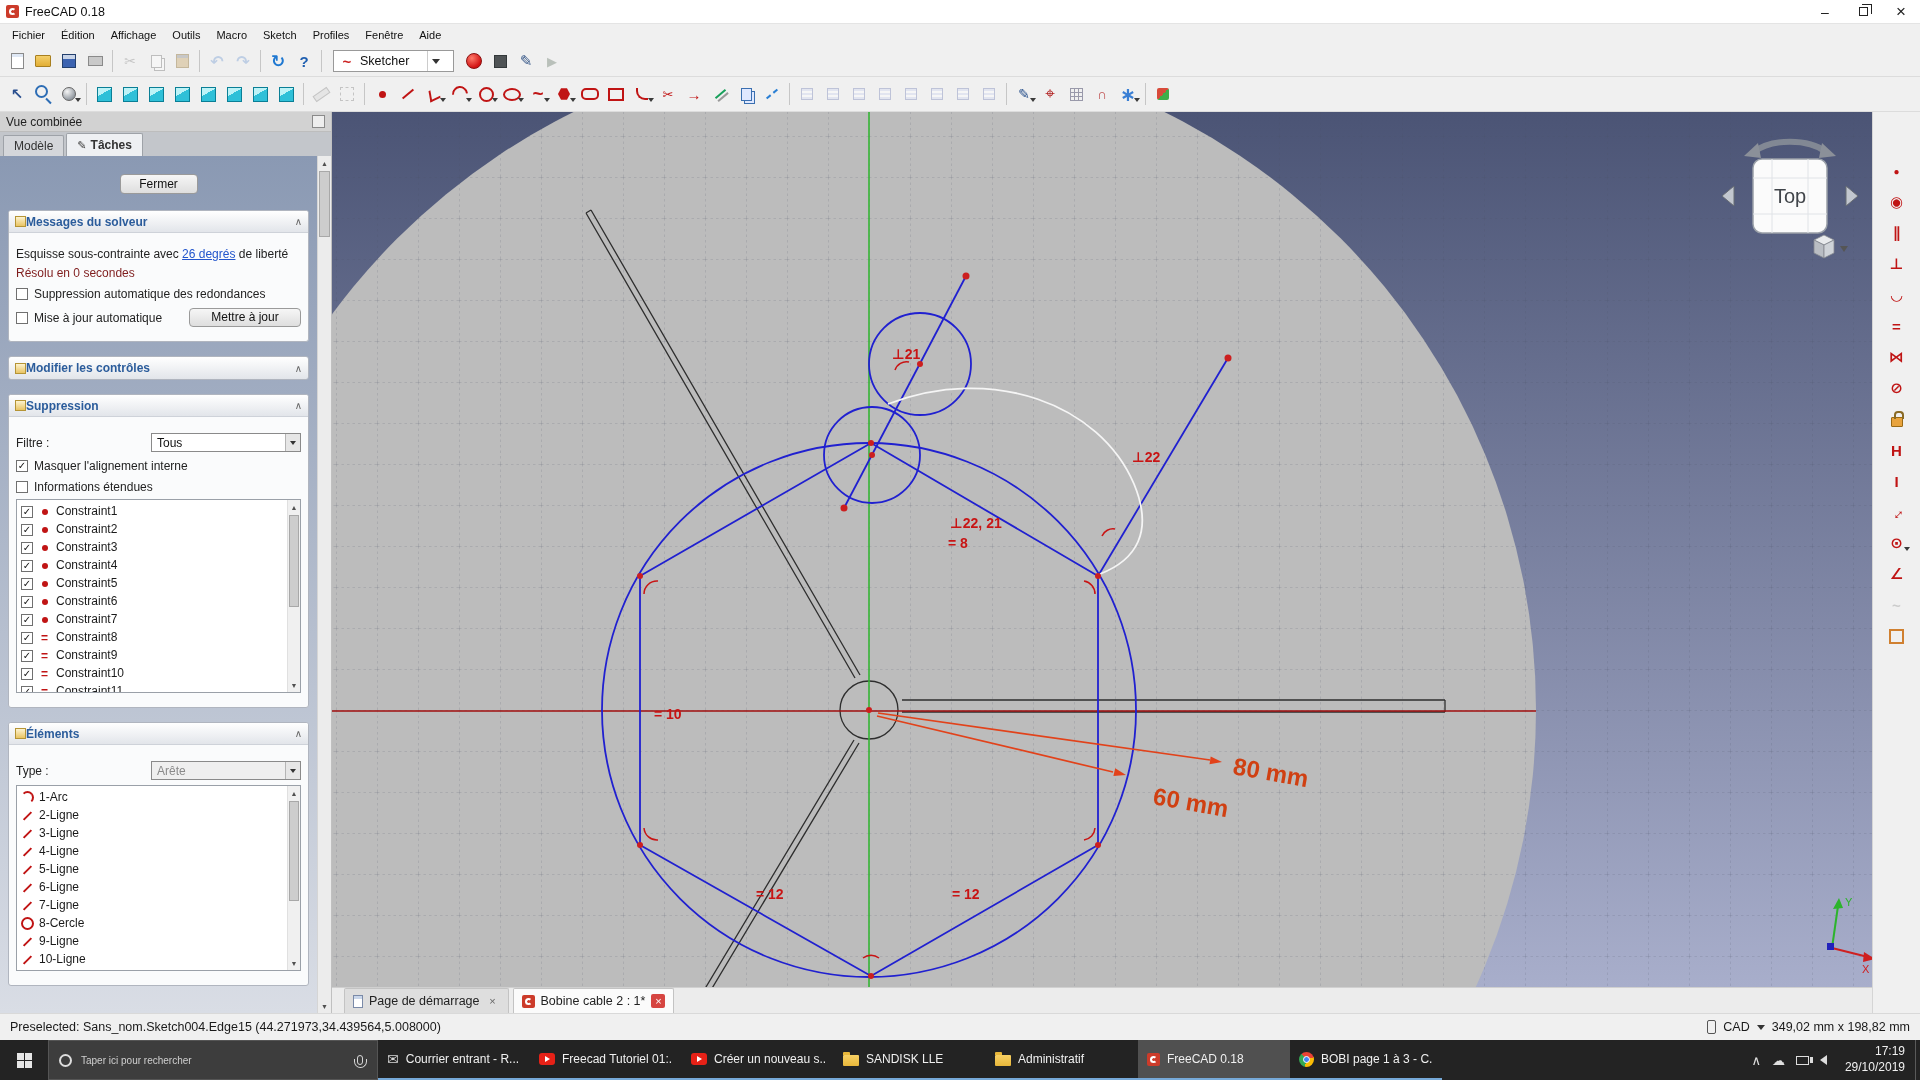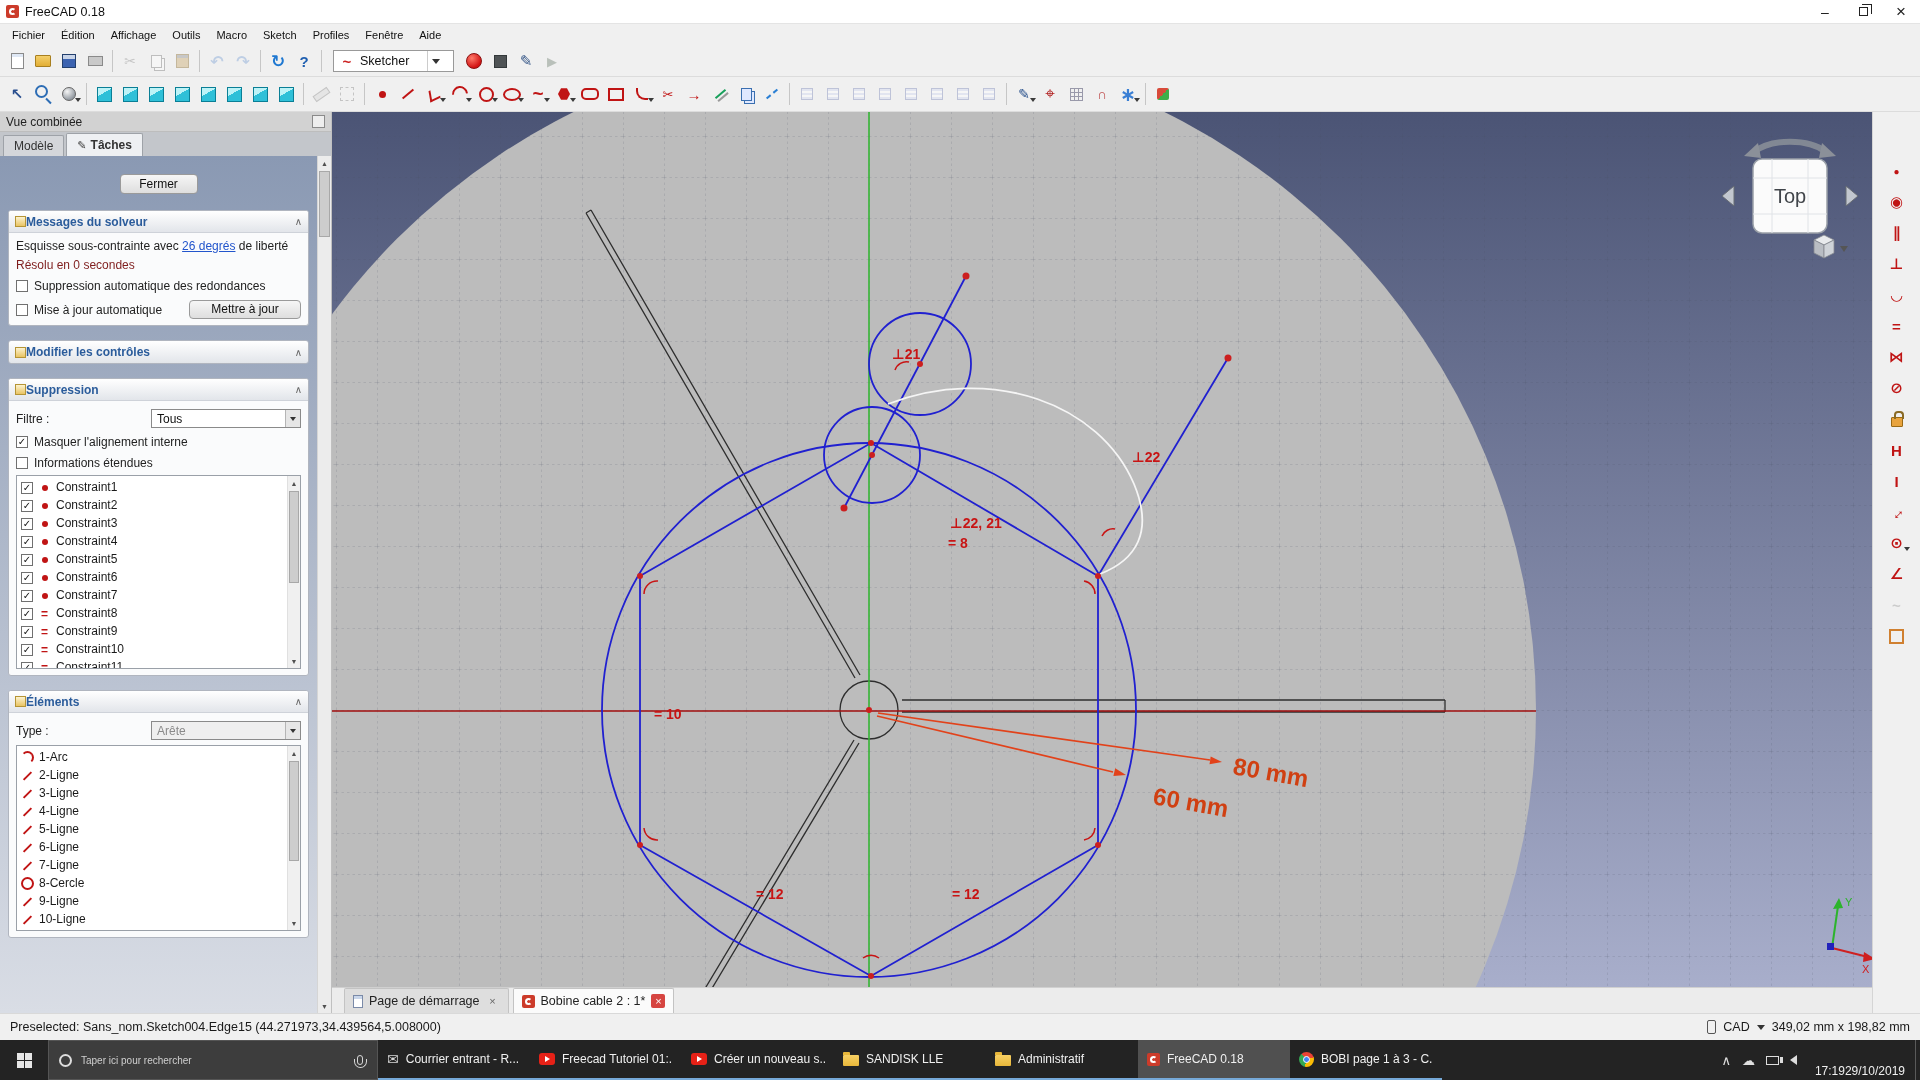--- a/index.html
+++ b/index.html
@@ -119,21 +119,21 @@
 .pthumb{position:absolute;top:15px;left:1px;width:11px;height:66px;background:#cdcdcd;border:1px solid #a8a8a8}
 .sdown{position:absolute;bottom:0;left:0;right:0}
 .btn{display:block;background:linear-gradient(#f6f6f6,#dedede);border:1px solid #9a9a9a;border-radius:4px;font-size:12px;color:#111;text-align:center}
 .fermer{width:78px;height:20px;margin:12px auto 16px;line-height:18px}
 .sect{border:1px solid #b0b5bf;border-radius:3px;background:#fafbfc;margin-bottom:14px;overflow:hidden}
 .sect-h{height:22px;display:flex;align-items:center;padding:0 6px;background:linear-gradient(#ffffff,#e2e5ea);border-bottom:1px solid #ced2d9}
 .sic{width:11px;height:11px;background:linear-gradient(#fdf3cf,#e9c463);border:1px solid #b59435;flex:none}
 .sect-h .ttl{color:#2b5c9b;font-weight:bold;font-size:12px;flex:1}
 .chev{color:#666;font-size:10px}
 .chev::before{content:"∧"}
-.sect-b{padding:6px 7px;font-size:12px;color:#222}
+.sect-b{padding:14px 7px;font-size:12px;color:#222}
 .link{color:#2255cc;text-decoration:underline}
 .solved{color:#7f1d1d;margin-top:5px}
 .cbrow{display:flex;align-items:center;gap:6px;margin-top:7px}
 .cb{width:12px;height:12px;border:1px solid #707070;background:#fff;display:inline-flex;align-items:center;justify-content:center;flex:none}
 .cb.checked::before{content:"✓";font-size:10px;color:#111;line-height:1}
 .majbtn{width:112px;height:19px;margin-left:auto;line-height:17px}
 .frow{display:flex;align-items:center;gap:6px;margin:2px 0 4px}
 .combo{width:150px;height:19px;border:1px solid #8a8a8a;background:#fff;display:flex;align-items:center;margin-left:auto}
 .combo .cval{flex:1;padding:0 5px;font-size:12px;color:#111;white-space:nowrap;overflow:hidden}
 .combo .carr{width:15px;height:17px;background:#e6e6e6;border-left:1px solid #b5b5b5;display:flex;align-items:center;justify-content:center}
@@ -187,21 +187,21 @@
 .ti-folder{width:16px;height:11px;background:linear-gradient(#f7d064,#e8b73a);border-radius:1px;position:relative;flex:none;margin-top:3px}
 .ti-folder::before{content:"";position:absolute;top:-3px;left:0;width:7px;height:3px;background:#e8b73a;border-radius:1px 1px 0 0}
 .ti-chrome{width:15px;height:15px;border-radius:50%;background:conic-gradient(from -45deg,#ea4335 0 33%,#fbbc05 0 66%,#34a853 0 100%);position:relative;flex:none}
 .ti-chrome::before{content:"";position:absolute;inset:4px;background:#4285f4;border:1.5px solid #fff;border-radius:50%}
 .tspacer{flex:1}
 .tray{display:flex;align-items:center;gap:11px;padding:0 8px}
 .tr-g{font-size:13px;color:#e0e0e0}
 .tr-mon{width:13px;height:9px;border:1.5px solid #ddd}
 .tr-spk{width:0;height:0;border-top:5px solid transparent;border-bottom:5px solid transparent;border-right:7px solid #ddd;position:relative}
 .tr-spk::before{content:"";position:absolute;left:-10px;top:-3px;width:3px;height:6px;background:#ddd}
-.tclock{display:flex;flex-direction:row;align-items:flex-end;justify-content:center;font-size:12px;line-height:1.3;padding:0 10px}
+.tclock{display:flex;flex-direction:column;align-items:flex-end;justify-content:center;font-size:12px;line-height:1.3;padding:15px 10px}
 .tedge{width:5px;border-left:1px solid #5a5a5a}
 
 
 svg text{font-family:"Liberation Sans","DejaVu Sans",sans-serif}
 </style>
 </head>
 <body>
 
 <div class="screen">
 

